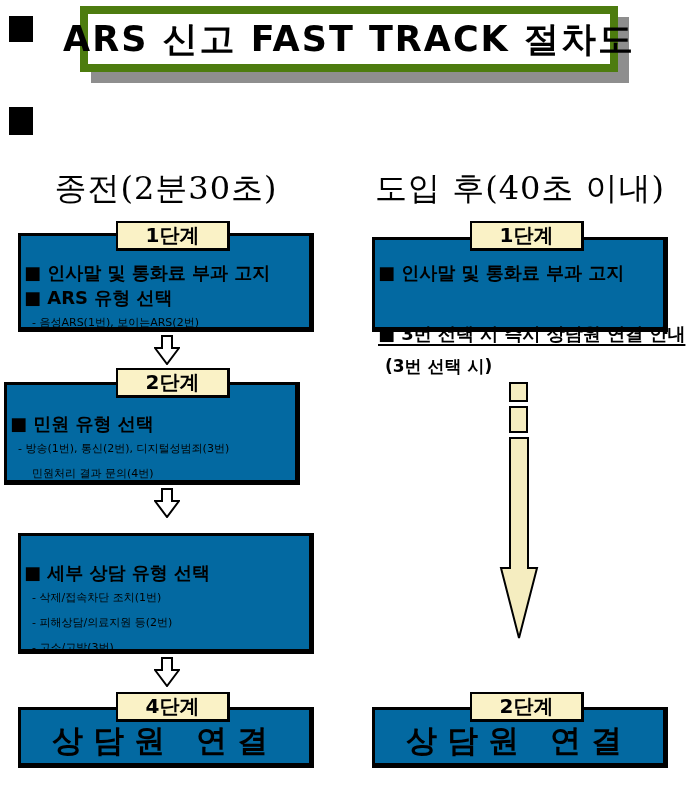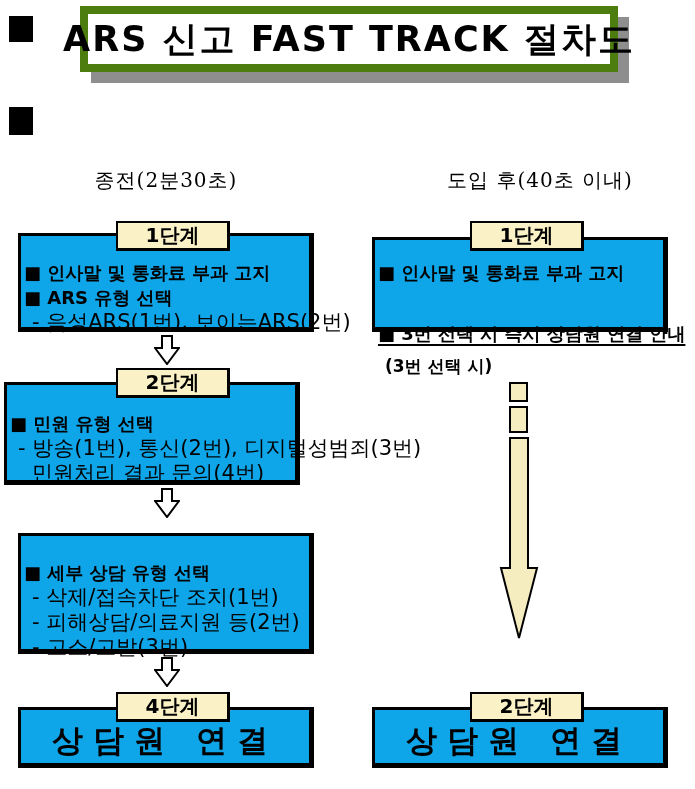--- a/index.html
+++ b/index.html
@@ -19,31 +19,31 @@
     background:#ffffff;border:8px solid #4d7c0f;box-sizing:border-box;
     box-shadow:11px 11px 0 #8e8e8e;
     display:flex;align-items:center;justify-content:center;
   }
   .title-box span{font-size:35px;font-weight:bold;letter-spacing:2px;white-space:nowrap;}
 
   
   .col-header{
     position:absolute;width:296px;text-align:center;
     font-family:"DejaVu Serif","Liberation Serif",serif;
-    font-size:20px;letter-spacing:1px;white-space:nowrap;
+    font-size:32px;letter-spacing:1px;white-space:nowrap;
   }
   .left-h{left:18px;top:167px;}
-  .right-h{left:392px;top:167px;}
+  .right-h{left:372px;top:167px;}
 
   
   .box{
-    position:absolute;width:296px;background:#0ea5e9;box-sizing:border-box;
+    position:absolute;width:296px;background:#0369a1;box-sizing:border-box;
     border:3px solid #000;border-right-width:5px;border-bottom-width:5px;
   }
-  .box .line{display:block;height:25px;line-height:25px;font-size:21px;
+  .box .line{display:block;height:25px;line-height:25px;font-size:11px;
     padding-left:3px;white-space:nowrap;}
   .box .line.b{font-weight:bold;font-size:18px;}
   .box .line.dash{padding-left:11px;}
   .box .line.cont{padding-left:25px;}
   .box .line.ul{text-decoration:underline;text-decoration-thickness:2px;text-underline-offset:4px;margin-top:36px;}
   .box.final{display:flex;align-items:center;justify-content:center;}
   .box.final .final-text{font-size:31px;font-weight:bold;letter-spacing:10px;white-space:nowrap;padding-top:8px;}
 
   
   .step-label{

